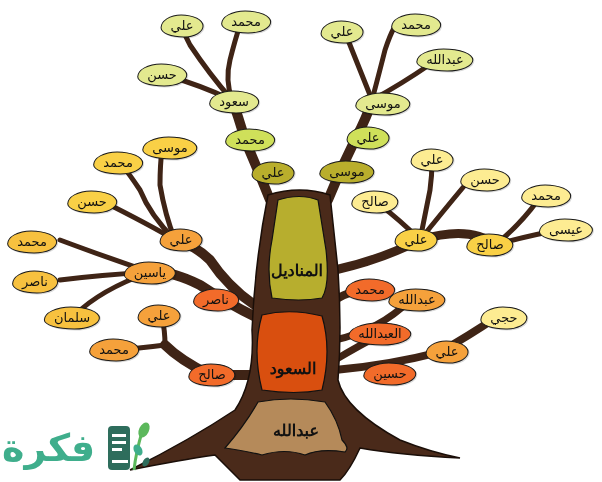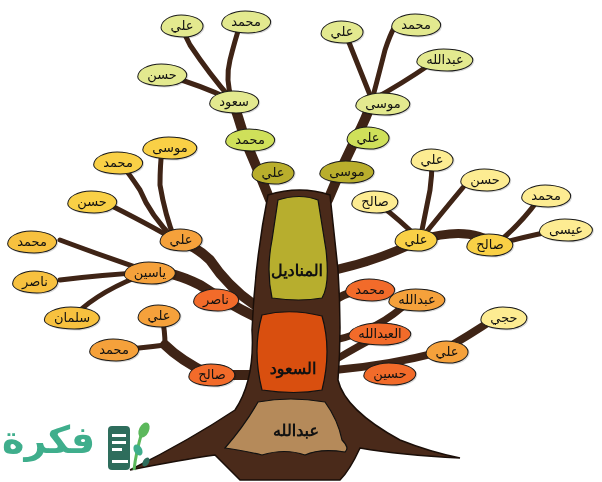--- a/index.html
+++ b/index.html
@@ -23,21 +23,21 @@
   .c-lime   { background: #e3e98f; }
   .c-green  { background: #cfe05a; }
   .c-olive  { background: #b9ae2c; }
   .c-lyellow{ background: #fdec92; }
   .c-yellow { background: #f9d046; }
   .c-gold   { background: #f7c13f; }
   .c-orange { background: #f5a13b; }
   .c-dorange{ background: #f26b2a; }
   .logo {
     position: absolute; left: 2px; top: 418px; height: 60px;
-    display: flex; gap: 4px;
+    display: flex; align-items: center; gap: 4px;
   }
   .logo-text {
     font-family: "DejaVu Sans", sans-serif; font-weight: bold;
     font-size: 38px; color: #3fae8c; direction: rtl; letter-spacing: 1px;
   }
 </style>
 </head>
 <body>
 
 <svg id="tree-svg" width="602" height="482" viewBox="0 0 602 482">

